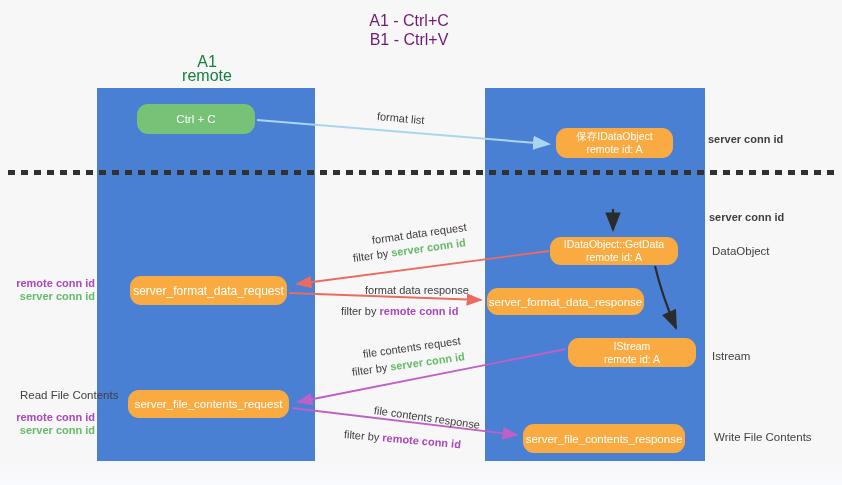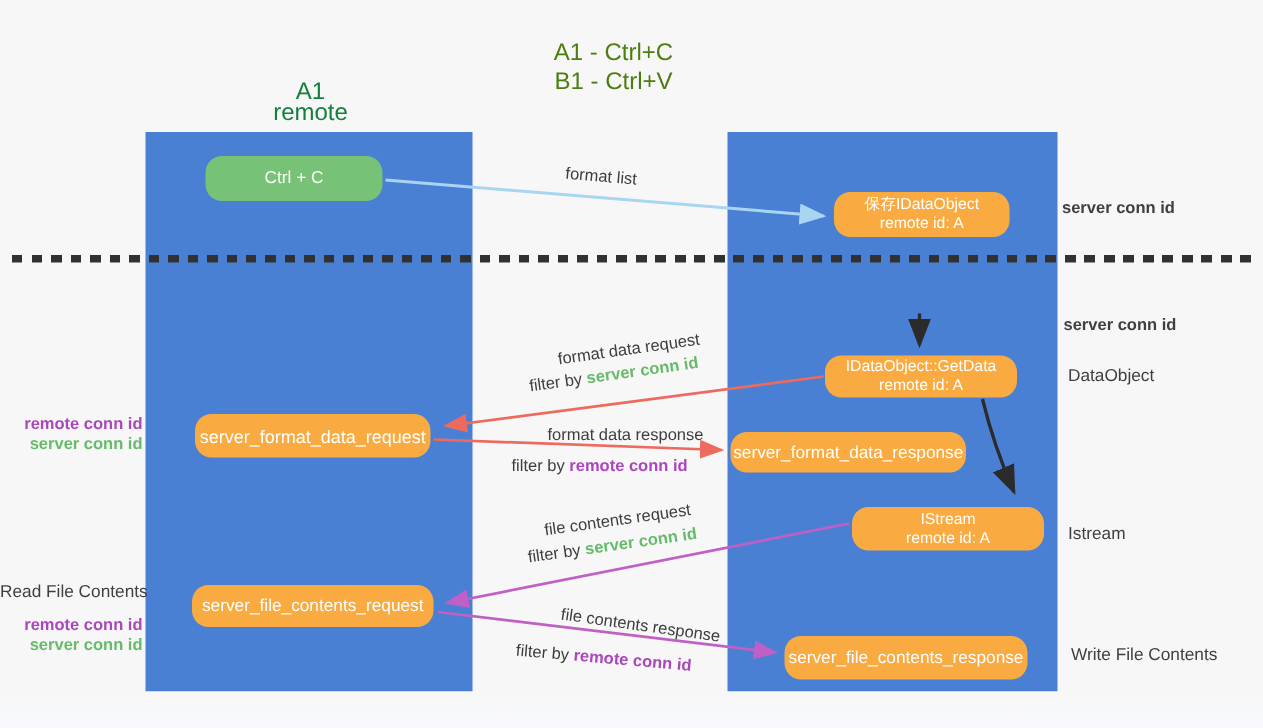--- a/index.html
+++ b/index.html
@@ -11,22 +11,22 @@
     position:relative;
     width:842px;height:485px;
     background:#f7f7f7;
     overflow:hidden;
   }
   .bottom-fade{
     position:absolute;left:0;right:0;bottom:0;height:24px;
     background:linear-gradient(#f7f7f7,#f9fafe);
   }
   .title{
-    position:absolute;left:329px;top:26px;width:160px;
-    text-align:center;font-size:16px;line-height:19px;color:#4d7c0f;
+    position:absolute;left:329px;top:11px;width:160px;
+    text-align:center;font-size:16px;line-height:19px;color:#701a75;
   }
   .panel-header{
     position:absolute;top:55px;width:120px;text-align:center;
     font-size:16px;line-height:14px;color:#15803d;
   }
   .panel-header.left{left:147px;}
   .panel-header.right{left:540px;margin-top:40px;}
   .panel{
     position:absolute;top:88px;height:373px;
     background:#4a80d4;
@@ -63,21 +63,21 @@
   .purple-txt{color:#ab47bc;font-weight:bold;}
   .side-label{
     position:absolute;font-size:11.5px;color:#3f3f3f;white-space:nowrap;
   }
   .left-ids{
     position:absolute;left:0;width:95px;text-align:right;
     font-size:11px;line-height:13px;font-weight:bold;white-space:nowrap;
   }
   .read-label{
     position:absolute;left:0;width:95px;text-align:right;
-    font-size:11.5px;color:#3f3f3f;white-space:nowrap;
+    font-size:11.5px;color:#3f3f3f;white-space:nowrap;padding-left:20px;
   }
   svg.arrows{position:absolute;left:0;top:0;pointer-events:none;}
 </style>
 </head>
 <body>
 
 <div class="stage">
 
   <div class="title">
     <div>A1 - Ctrl+C</div>

